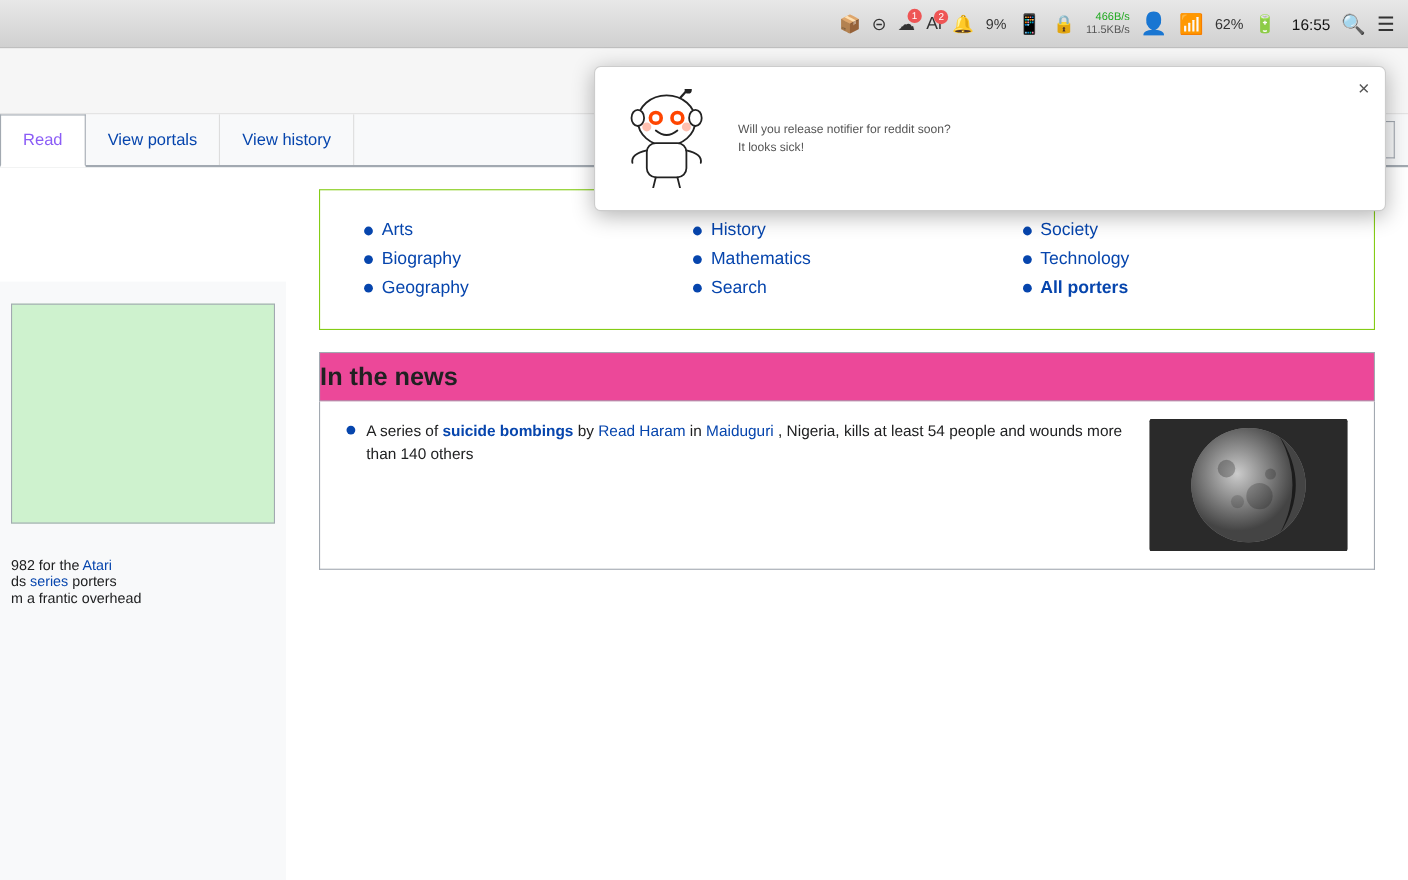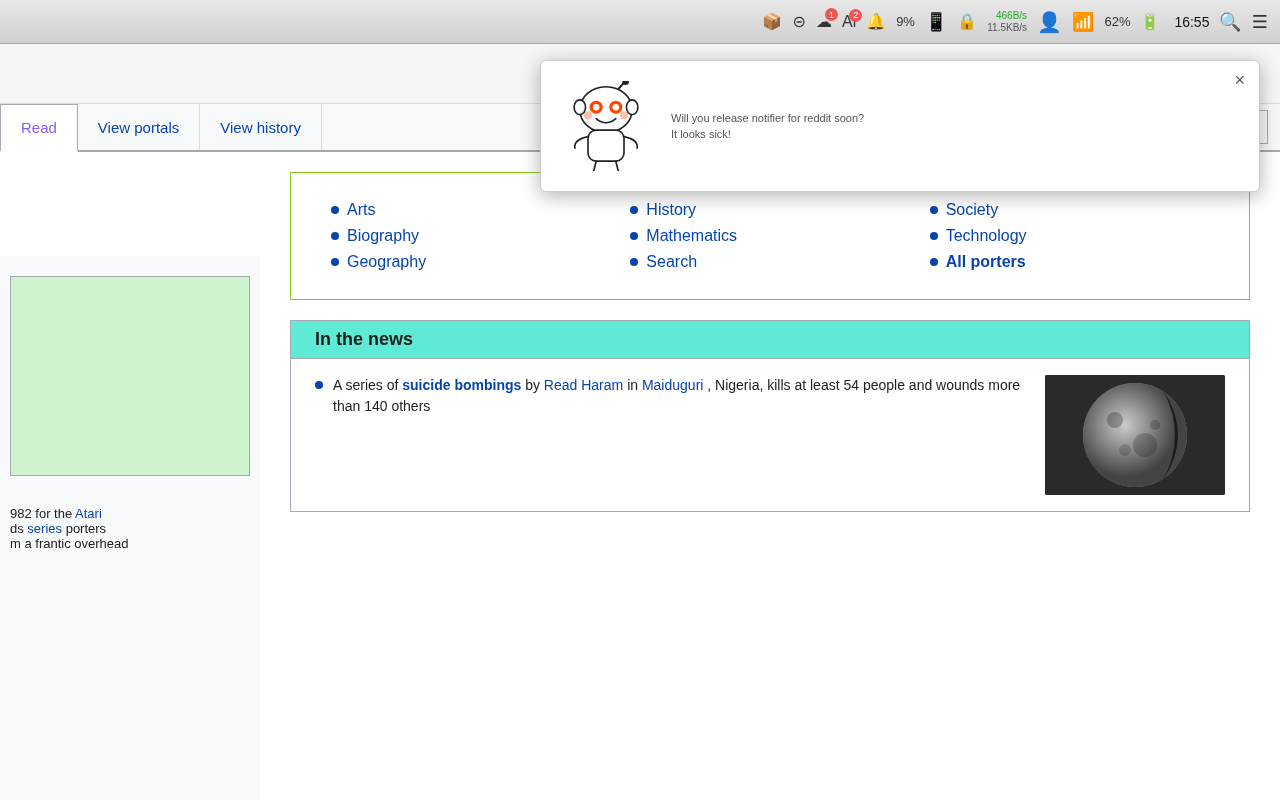--- a/index.html
+++ b/index.html
@@ -148,24 +148,24 @@
     }
     .portal-link.bold {
       font-weight: bold;
     }
 
     
     .news-section {
       margin: 10px 30px 0 30px;
     }
     .news-header {
-      background: #5eead4;
+      background: #ec4899;
       border: 1px solid #a2a9b1;
-      padding: 8px 24px;
-      font-size: 18px;
+      padding: 8px 0;
+      font-size: 23px;
       font-weight: bold;
       color: #202122;
     }
     .news-content {
       background: #fff;
       border: 1px solid #a2a9b1;
       border-top: none;
       padding: 16px 24px;
       display: flex;
       gap: 20px;

